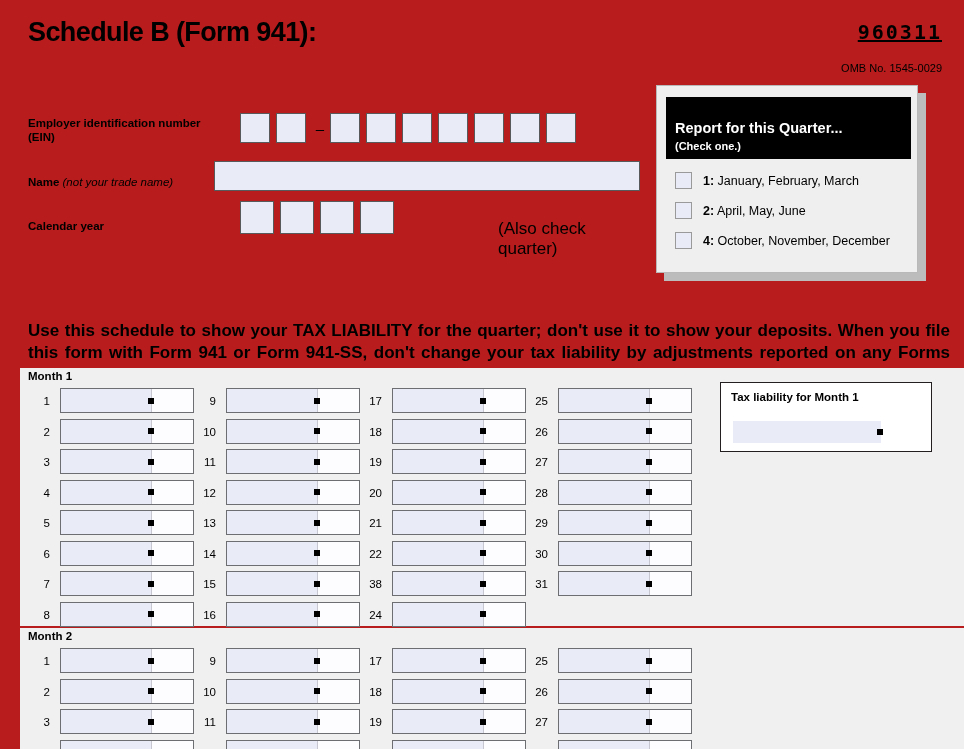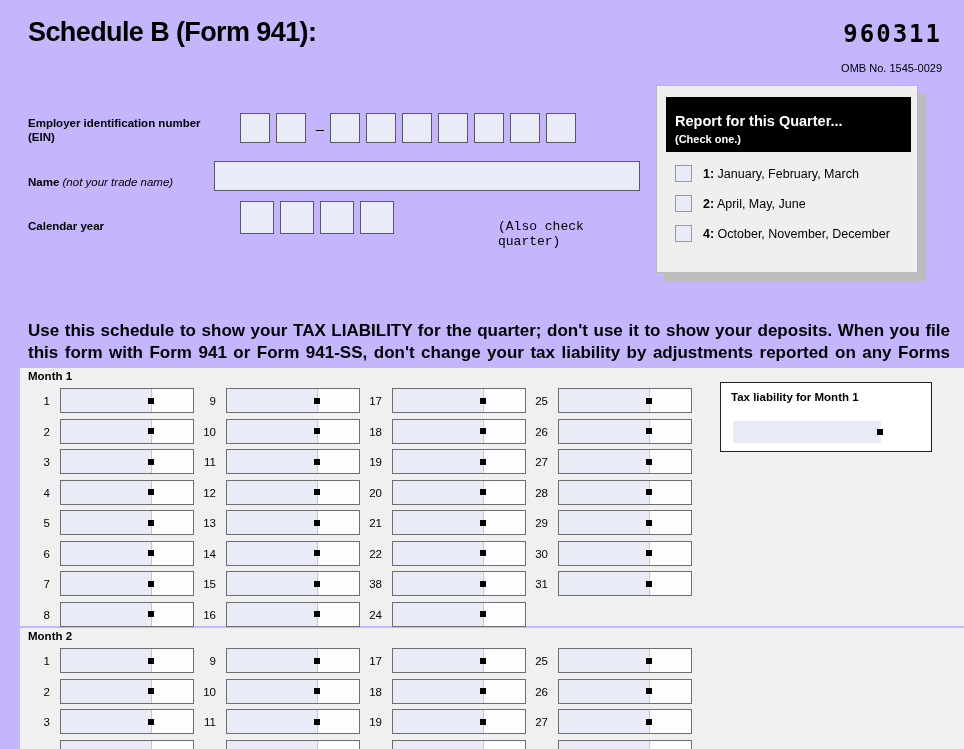--- a/index.html
+++ b/index.html
@@ -3,41 +3,41 @@
 <meta charset="utf-8">
 <style>
   * { box-sizing: border-box; }
   html, body {
     margin: 0; padding: 0;
     width: 964px; height: 749px;
     background: #ffffff;
     font-family: "Liberation Sans", sans-serif;
     overflow: hidden;
   }
-  .page { position: relative; width: 964px; height: 749px; background:#c4b5fd; }
+  .page { position: relative; width: 964px; height: 749px; background:#b91c1c; }
 
   
   .hdr { position:absolute; left:28px; top:18px; width:640px; }
   .form-title {
     font-size: 27px; font-weight: bold; color:#000;
     letter-spacing:-0.6px; line-height:1.05; margin:0;
     font-family:"Liberation Sans", sans-serif;
   }
   .form-subtitle {
     font-size:16.5px; font-weight:bold; color:#000;
     letter-spacing:-0.25px; margin:6px 0 0 0; line-height:1.1;
   }
   .rev-row { position:relative; margin-top:5px; height:14px; }
   .rev { position:absolute; left:0; top:0; font-size:11px; color:#000; }
   .dept { position:absolute; left:244px; top:0; font-size:11px; color:#000; white-space:nowrap; }
 
   .formid {
     position:absolute; right:22px; top:20px;
-    font-size:24px; color:#000; letter-spacing:2px;
-    font-family:"DejaVu Sans Mono", monospace; font-weight:bold;
+    font-size:20px; color:#000; letter-spacing:2px;
+    font-family:"DejaVu Sans Mono", monospace; font-weight:bold;text-decoration:underline;
   }
   .omb { position:absolute; right:22px; top:62px; font-size:11px; color:#000; }
 
   
   .entity { position:absolute; left:28px; top:113px; width:612px; }
 
   .lbl { font-size:11.5px; font-weight:bold; color:#000; line-height:1.22; }
   .lbl .nb { font-weight:normal; font-style:italic; }
 
   .ein-label { position:absolute; left:0; top:3px; width:190px; }
@@ -50,35 +50,35 @@
 
   .name-label { position:absolute; left:0; top:62px; }
   .name-box {
     position:absolute; left:186px; top:48px; width:426px; height:30px;
     background:#e9ecf7; border:1.4px solid #58595b;
   }
 
   .cy-label { position:absolute; left:0; top:106px; }
   .cy-boxes { position:absolute; left:212px; top:88px; display:flex; }
   .cy-boxes .cell { width:34px; height:33px; }
-  .also { position:absolute; left:470px; top:106px; font-size:13px; color:#000;font-family:Liberation Mono, monospace; }
+  .also { position:absolute; left:470px; top:106px; font-size:17px; color:#000; }
 
   
   .qwrap { position:absolute; left:656px; top:85px; width:262px; height:188px; }
   .qshadow {
     position:absolute; left:8px; top:8px; width:262px; height:188px;
     background:#bcbcbc;
   }
   .qbox {
     position:absolute; left:0; top:0; width:262px; height:188px;
     background:#efefef; border:1px solid #b9b9b9;
   }
   .qhead {
     margin:11px 6px 0 9px; background:#000; color:#fff;
-    padding:16px 9px 7px 9px;
+    padding:23px 9px 7px 9px;
   }
   .qhead .t1 { font-size:14.5px; font-weight:bold; line-height:1.15; }
   .qhead .t2 { font-size:11px; font-weight:bold; margin-top:3px; }
   .qlist { margin:7px 9px 0 9px; }
   .qitem { display:flex; align-items:center; height:30px; }
   .qcheck {
     width:17px; height:17px; background:#e9ecf7;
     border:1.2px solid #9a9a9a; margin-left:9px; flex:0 0 auto;
   }
   .qtext { font-size:12.5px; color:#000; margin-left:11px; white-space:nowrap; }

